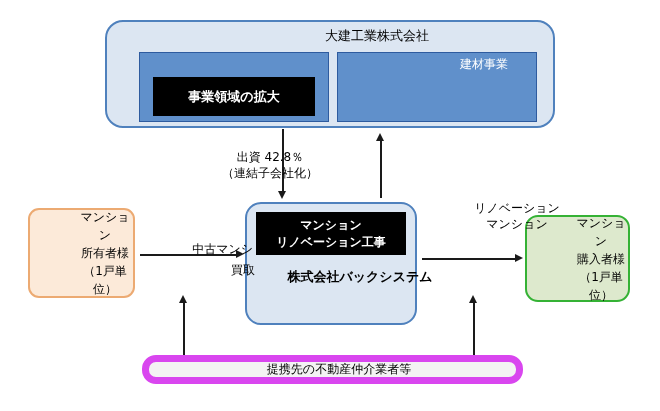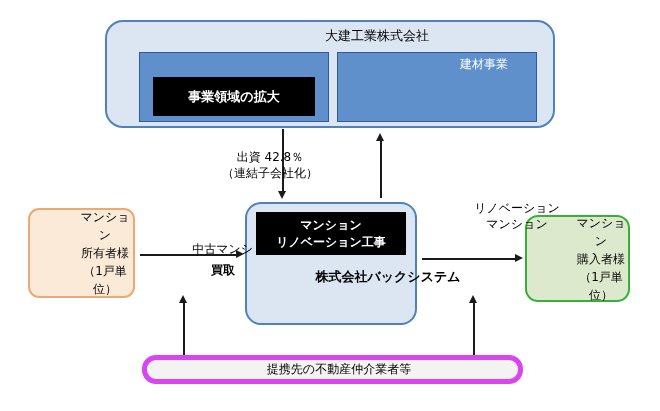--- a/index.html
+++ b/index.html
@@ -7,21 +7,21 @@
   #canvas{position:relative;width:660px;height:411px;background:#ffffff;overflow:hidden;}
 
   .abs{position:absolute;}
   .ml{white-space:pre-line;}
   .ctr{text-align:center;padding-left:47px;}
 
   
   .blue-round{background:#dce6f2;border:2.5px solid #4f81bd;border-radius:18px;box-sizing:border-box;}
   .orange-round{background:#fcead9;border:2px solid #ecaa72;border-radius:11px;box-sizing:border-box;}
   .green-round{background:#dde9cd;border:2.5px solid #35b235;border-radius:13px;box-sizing:border-box;}
-  .gray-round{background:#f3f3f3;border:5px solid #d946ef;border-radius:14px;box-sizing:border-box;padding-left:13px;}
+  .gray-round{background:#f3f3f3;border:7px solid #d946ef;border-radius:14px;box-sizing:border-box;padding-left:13px;}
 
   .div-box{background:#6090cb;border:1px solid #2e5b9f;box-sizing:border-box;}
   .navy-box{background:#000000;box-sizing:border-box;display:flex;align-items:center;justify-content:center;color:#fff;font-weight:bold;text-align:center;}
 
   .flex-ctr{display:flex;align-items:center;justify-content:center;}
 
   .t13{font-size:13px;line-height:1.35;}
   .t12{font-size:12px;line-height:1.35;}
   .white{color:#ffffff;}
 
@@ -51,34 +51,34 @@
   <div class="head head-down" style="left:278px;top:191px;"></div>
   <div class="abs ctr t12 ml" style="left:164px;top:149px;width:118px;">出資 42.8％
 （連結子会社化）</div>
 
   <div class="vline" style="left:380px;top:140px;height:58px;"></div>
   <div class="head head-up" style="left:376px;top:133px;"></div>
 
   <div class="abs blue-round" style="left:245px;top:202px;width:172px;height:123px;border-radius:16px;"></div>
   <div class="abs navy-box t12 ml" style="left:256px;top:212px;width:150px;height:43px;">マンション
 リノベーション工事</div>
-  <div class="abs ctr t13" style="left:255px;top:268px;width:172px;font-weight:bold;">株式会社バックシステム</div>
+  <div class="abs ctr t13" style="left:227px;top:268px;width:172px;font-weight:bold;">株式会社バックシステム</div>
 
   <div class="abs orange-round flex-ctr ctr t12 ml" style="left:28px;top:208px;width:107px;height:90px;line-height:1.5;">マンション
 所有者様
 （1戸単位）</div>
 
   <div class="abs green-round flex-ctr ctr t12 ml" style="left:525px;top:215px;width:105px;height:87px;line-height:1.5;">マンション
 購入者様
 （1戸単位）</div>
 
   <div class="hline" style="left:140px;top:254px;width:96px;"></div>
   <div class="head head-right" style="left:236px;top:250px;"></div>
   <div class="abs ctr t12" style="left:138px;top:241px;width:100px;">中古マンション</div>
-  <div class="abs ctr t12" style="left:126px;top:262px;width:100px;font-weight:bold;">買取</div>
+  <div class="abs ctr t12" style="left:146px;top:262px;width:100px;">買取</div>
 
   <div class="hline" style="left:422px;top:258px;width:93px;"></div>
   <div class="head head-right" style="left:515px;top:254px;"></div>
   <div class="abs ctr t12 ml" style="left:420px;top:200px;width:100px;">リノベーション
 マンション</div>
 
   <div class="abs gray-round flex-ctr t12" style="left:142px;top:355px;width:381px;height:29px;">提携先の不動産仲介業者等</div>
 
   <div class="vline" style="left:183px;top:302px;height:53px;"></div>
   <div class="head head-up" style="left:179px;top:295px;"></div>

